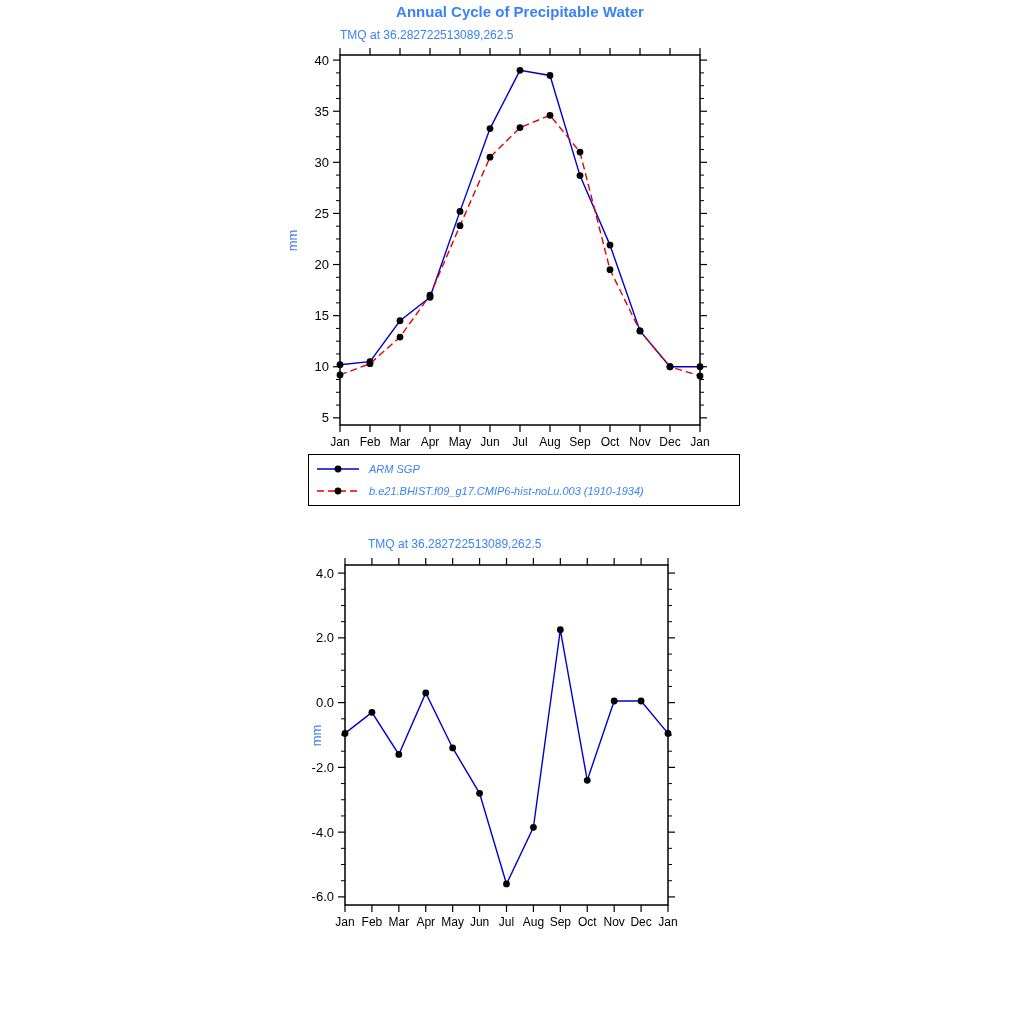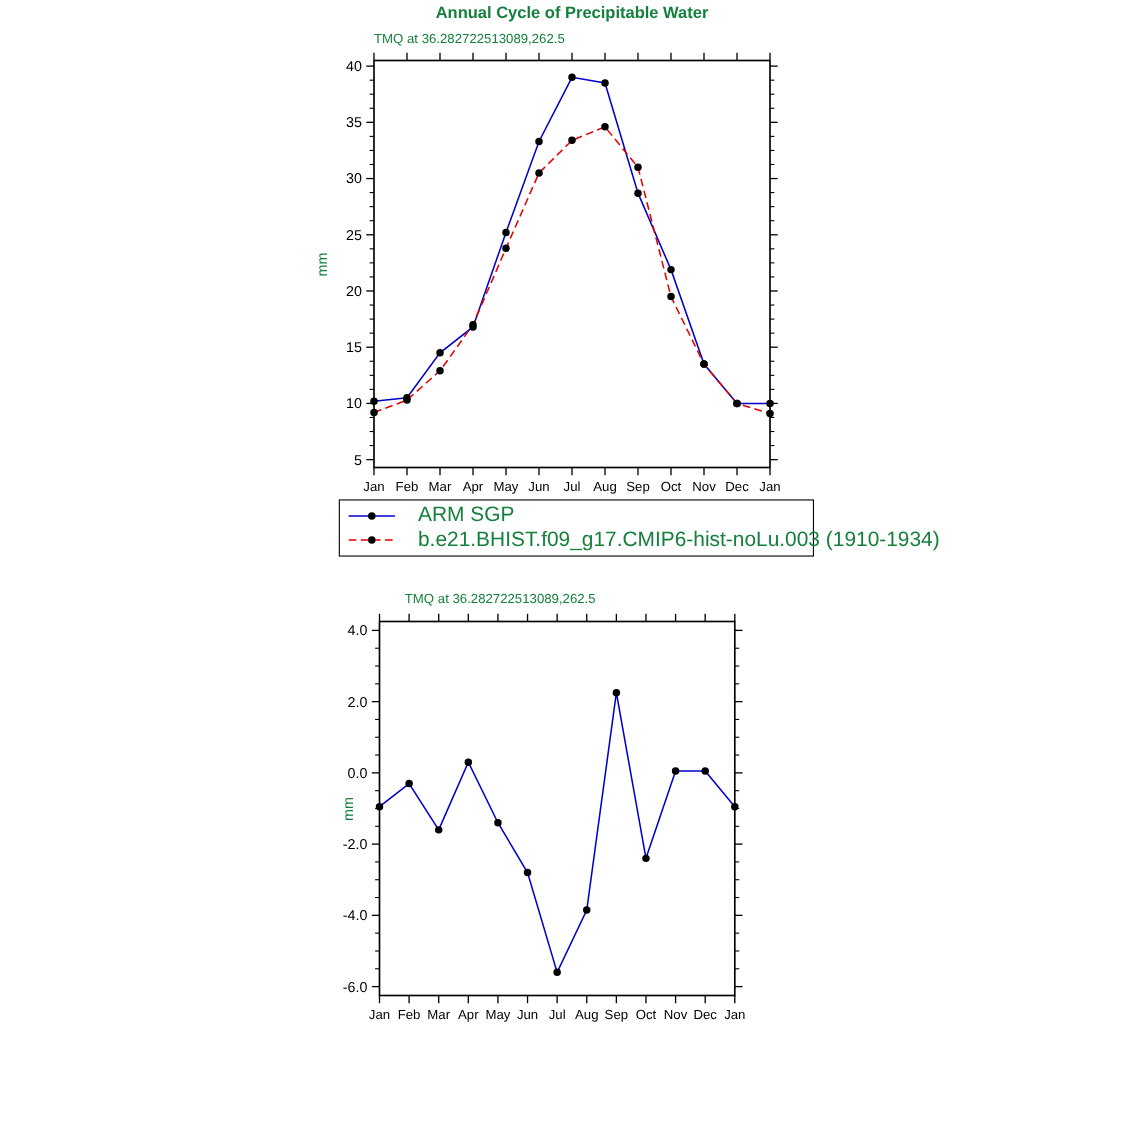--- a/index.html
+++ b/index.html
@@ -1,26 +1,26 @@
 <!DOCTYPE html>
 <html><head>
 <meta charset="utf-8">
 <style>
   html,body{margin:0;padding:0;background:#fff;}
   #page{position:relative;width:956px;height:1024px;background:#fff;overflow:hidden;
-        font-family:"Liberation Sans",sans-serif;color:#15803d;}
+        font-family:"Liberation Sans",sans-serif;color:#3b82f6;}
   .chart-title{position:absolute;font-weight:bold;font-size:15px;text-align:center;}
   .chart-subtitle{position:absolute;font-size:12px;}
   .ylabel{position:absolute;font-size:13px;transform:rotate(-90deg);transform-origin:center;}
   svg{position:absolute;overflow:visible;}
   svg text{font-family:"Liberation Sans",sans-serif;fill:#000;}
   #legend{position:absolute;left:308px;top:454px;width:432px;border:1px solid #000;
           padding:3px 4px 3px 6px;box-sizing:border-box;background:#fff;}
   .legend-row{display:flex;align-items:center;height:22px;}
-  .legend-label{font-size:19px;margin-left:19px;white-space:nowrap;}
+  .legend-label{font-size:11px;margin-left:8px;white-space:nowrap;font-style:italic;}
 </style>
 </head>
 <body>
 
 <div id="page">
 
   <div class="chart-title" style="left:270px;top:3px;width:500px;">Annual Cycle of Precipitable Water</div>
   <div class="chart-subtitle" style="left:340px;top:28px;">TMQ at 36.282722513089,262.5</div>
   <div class="ylabel" style="left:282px;top:233px;">mm</div>
   <svg id="svg-fig1" width="500" height="412" style="left:270px;top:46px;">

